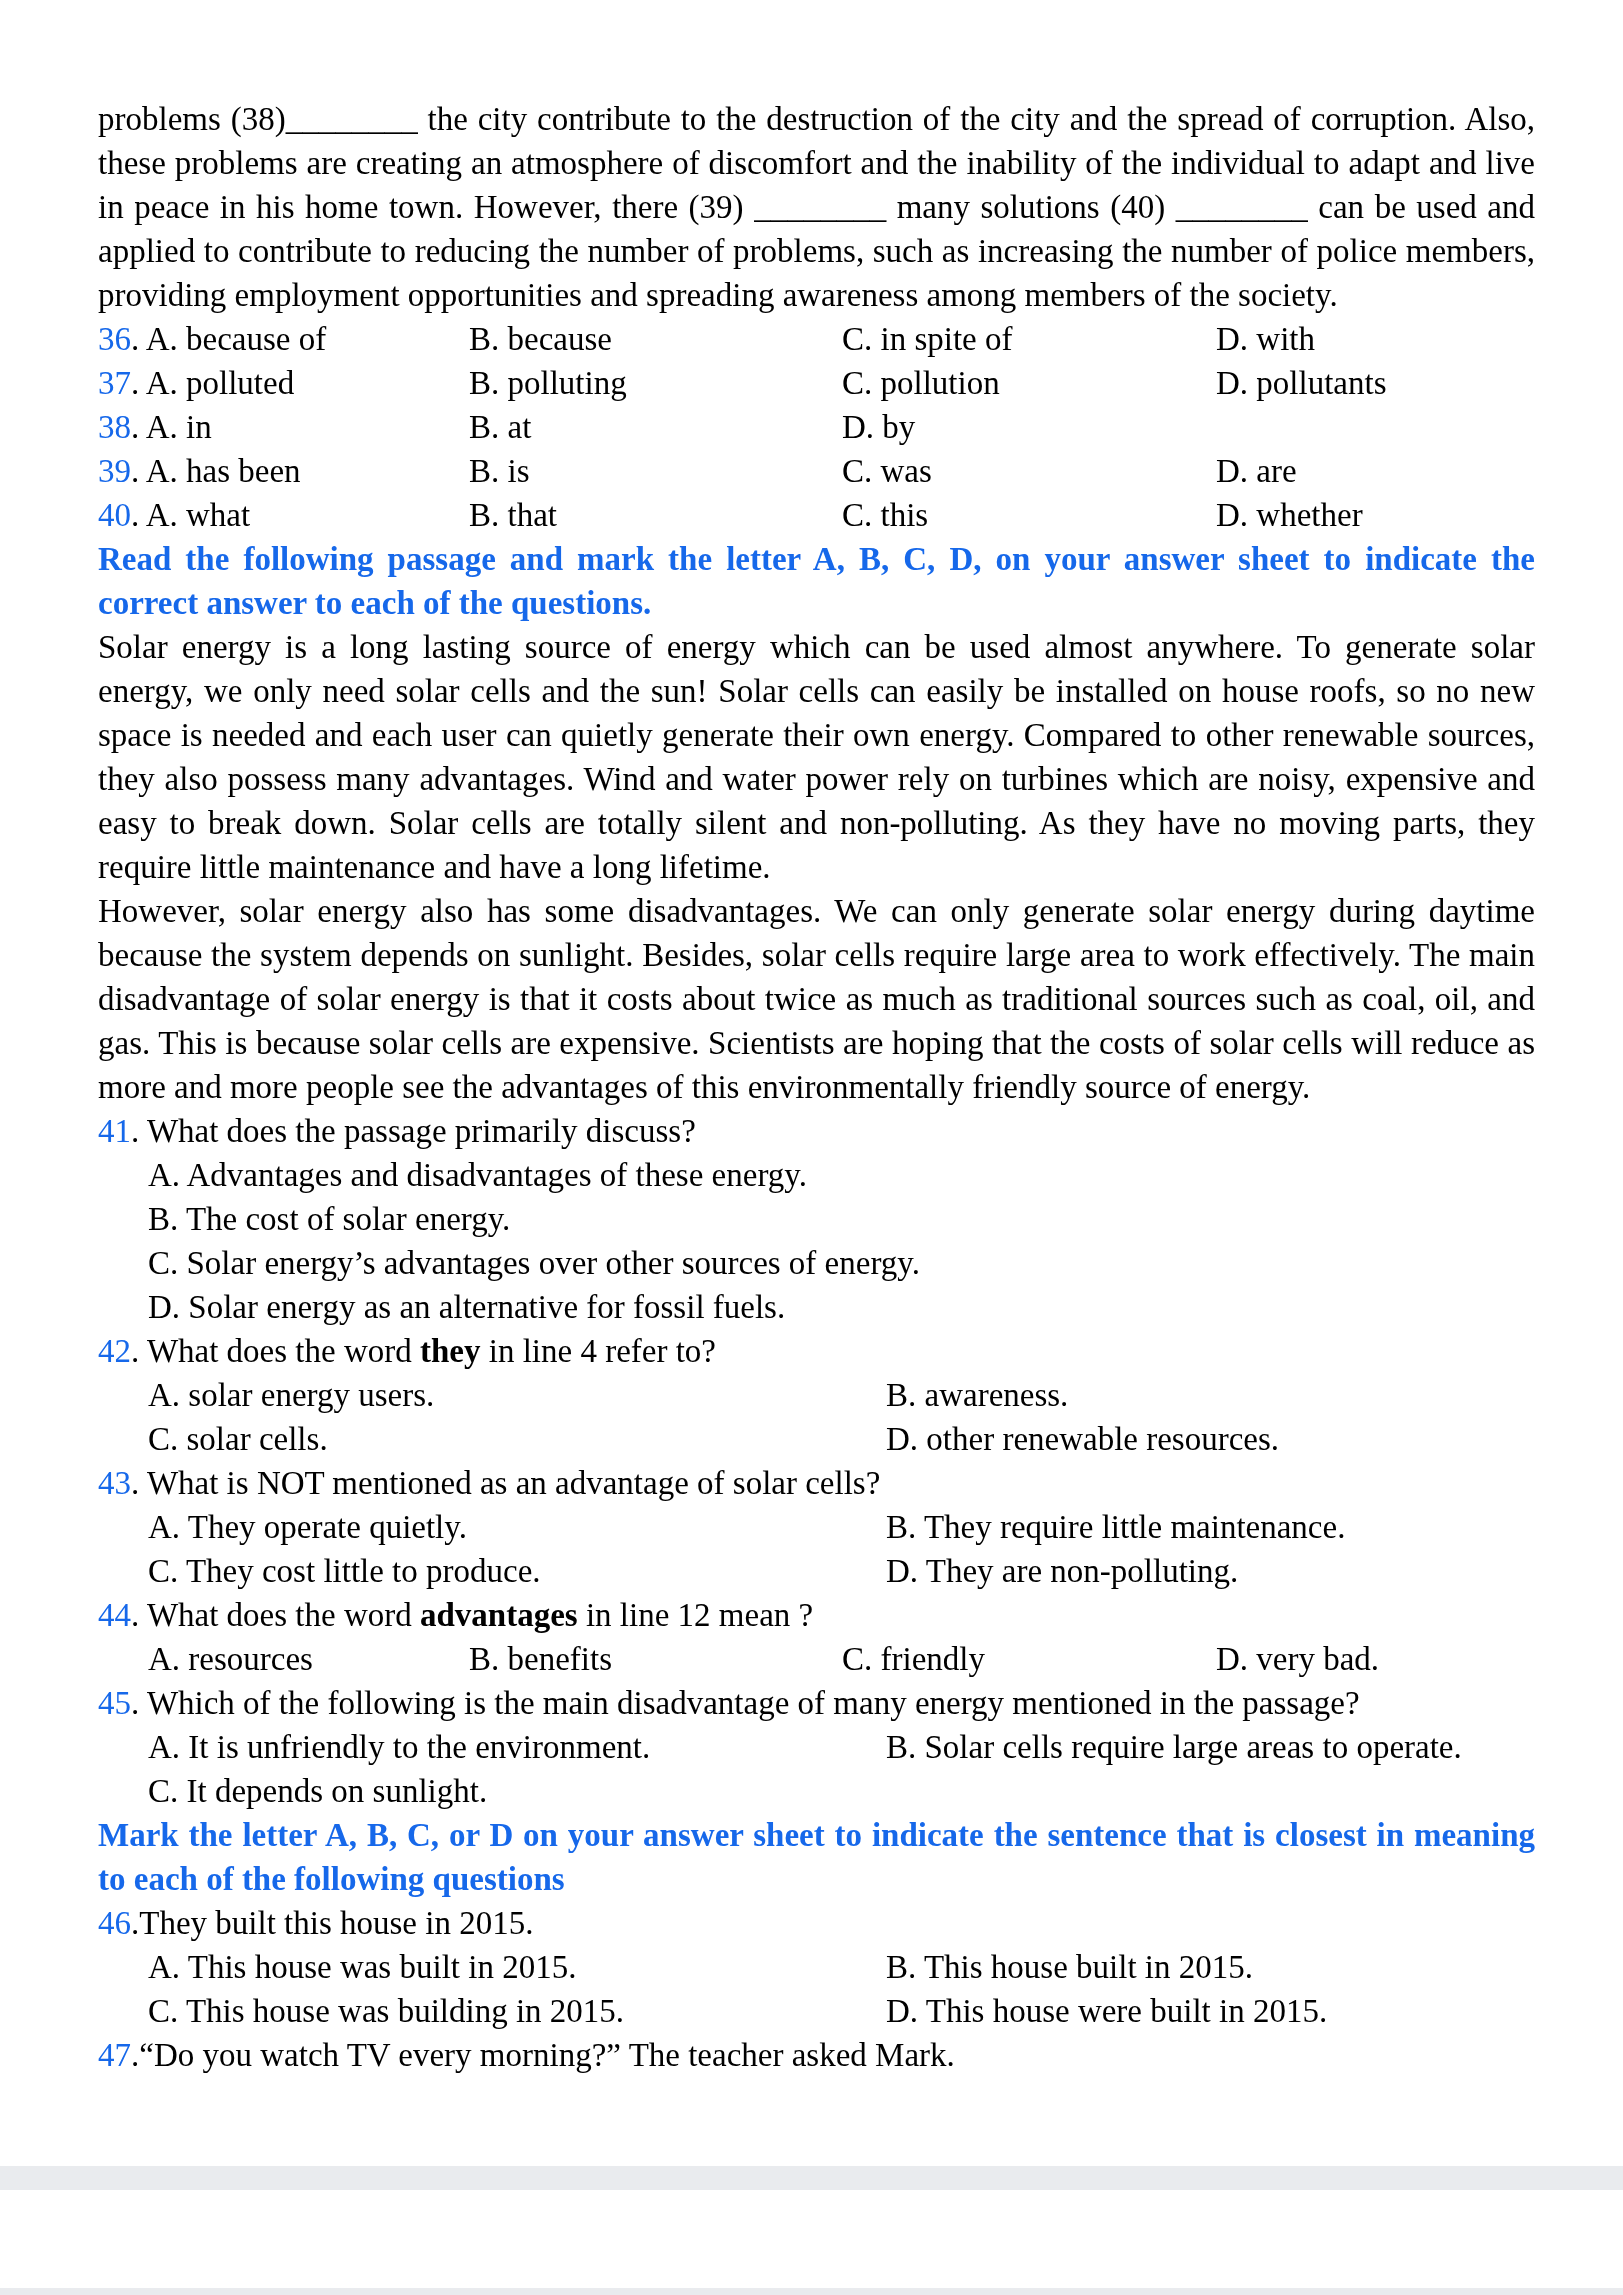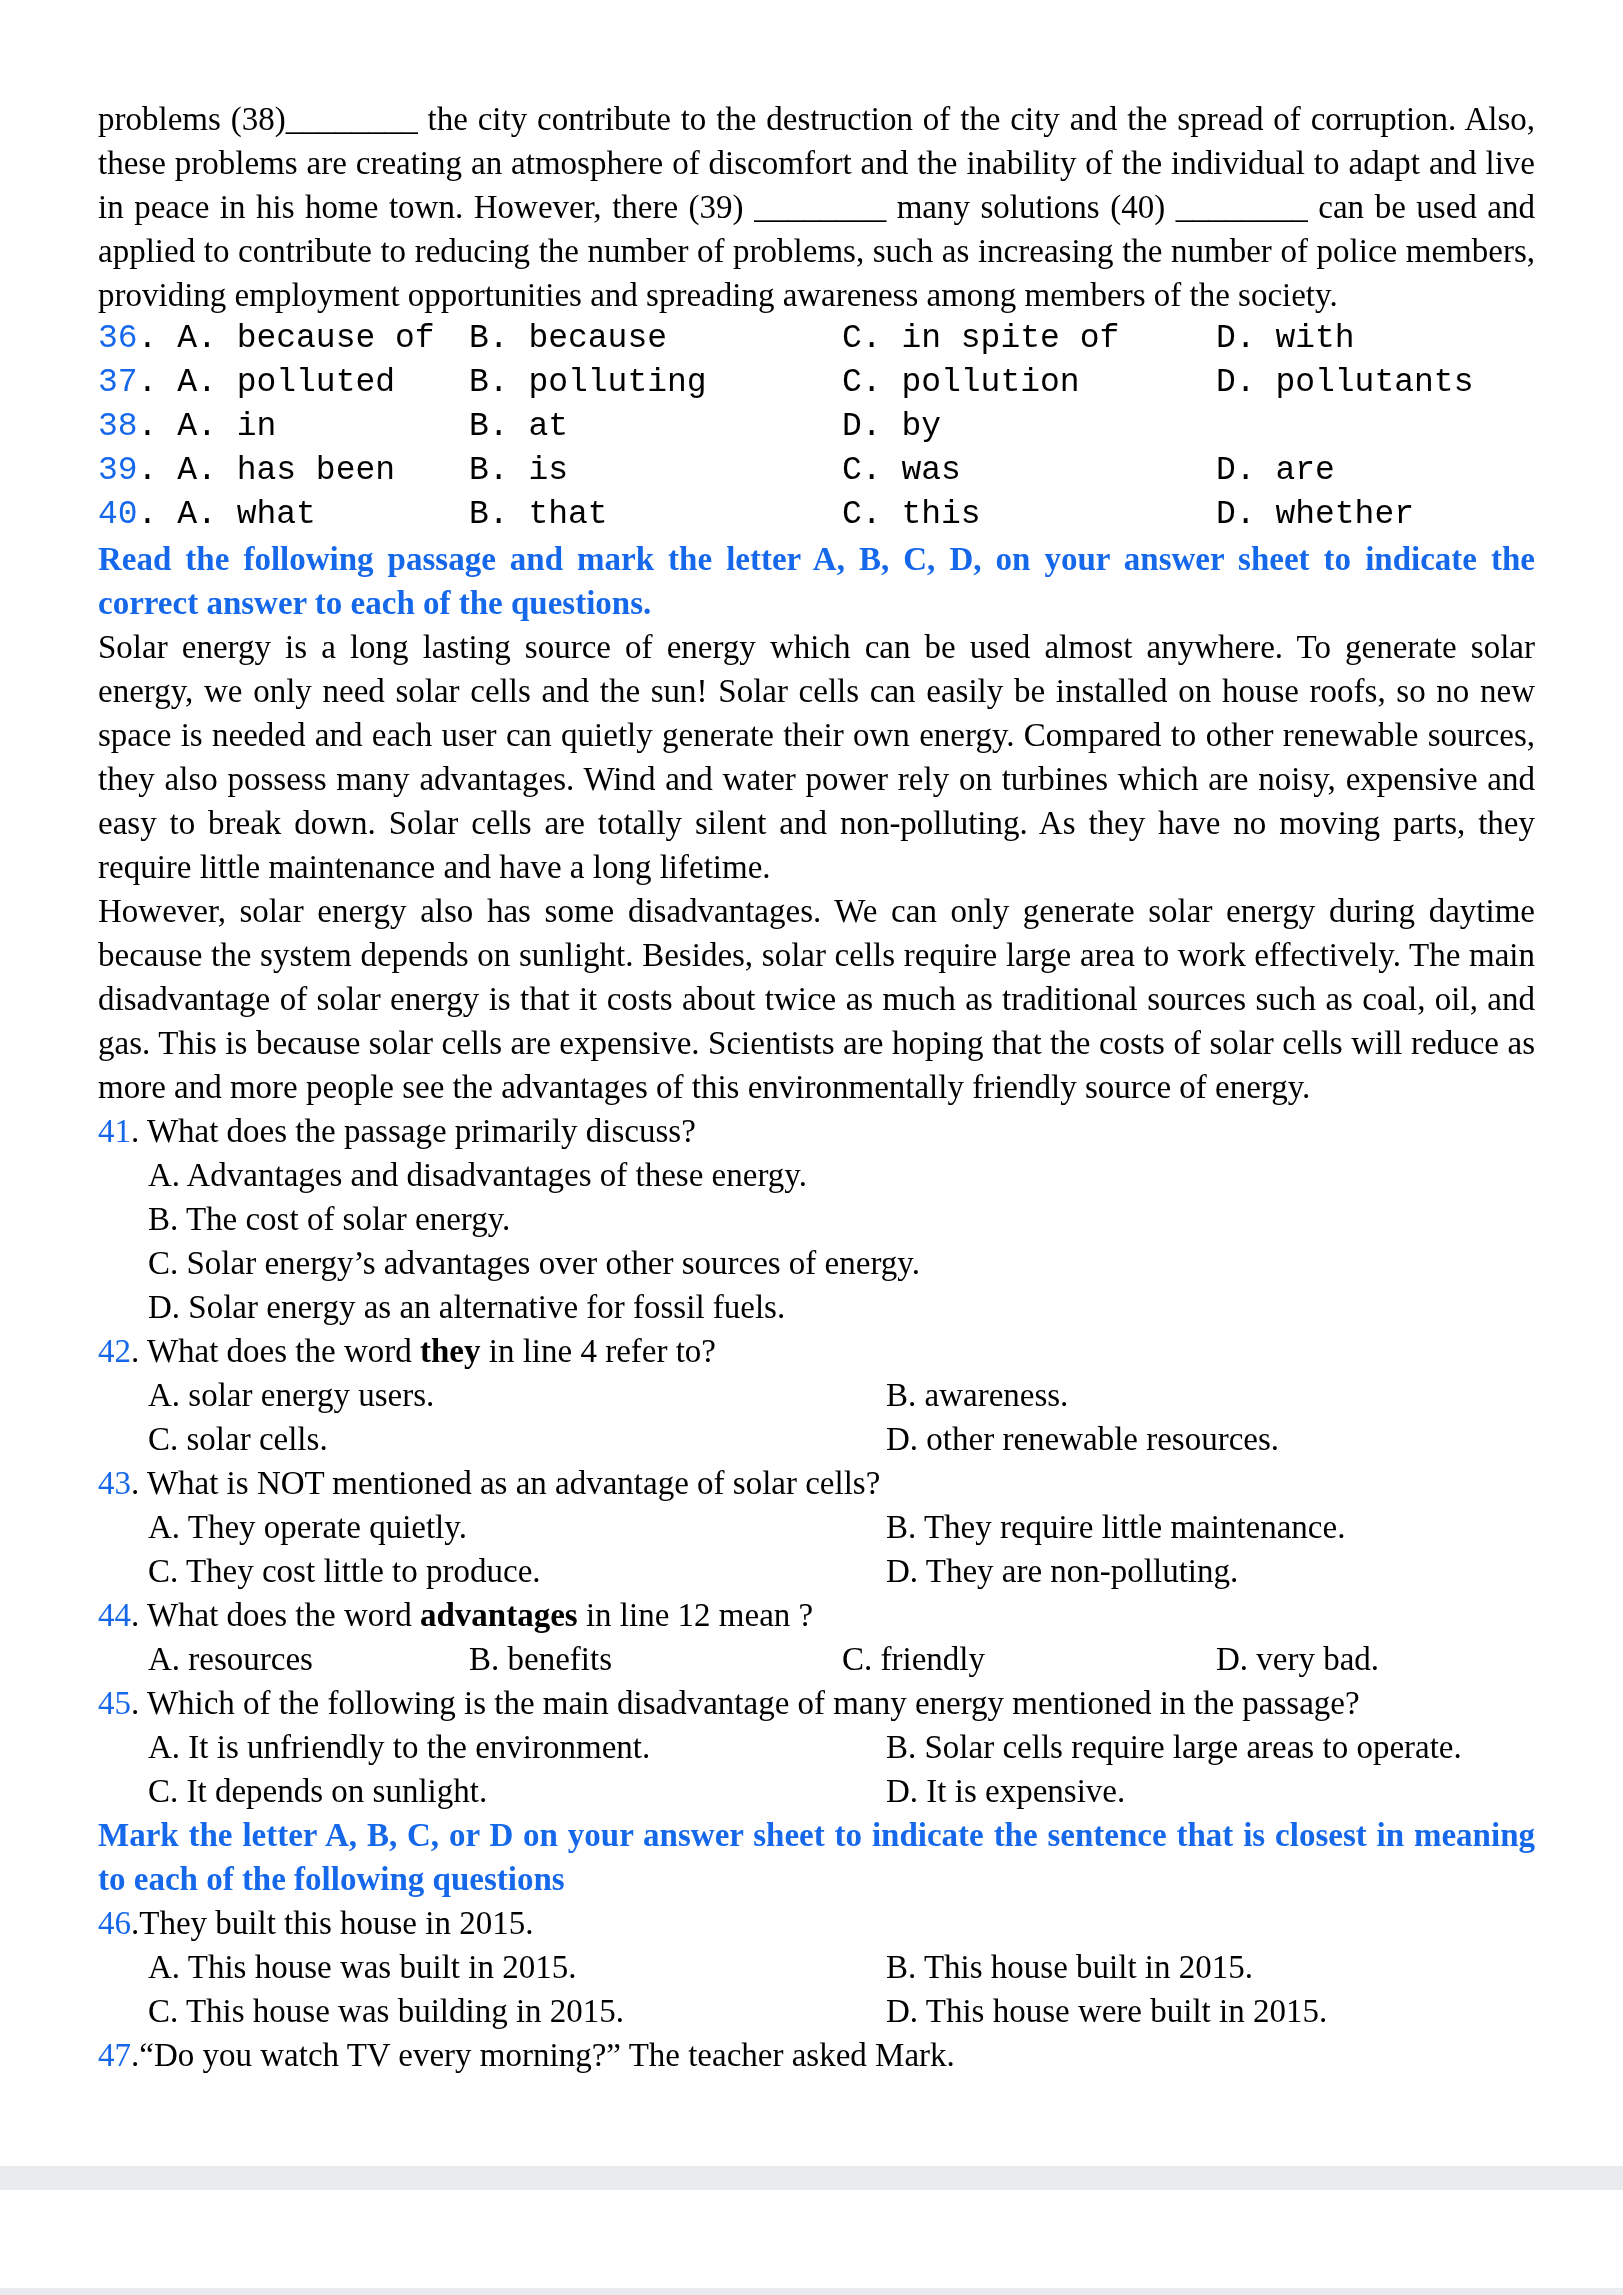--- a/index.html
+++ b/index.html
@@ -20,21 +20,21 @@
     top:97px;
     width:1437px;
   }
   .just { text-align:justify; text-justify:inter-word; }
   .heading {
     color:var(--accent,#1668ea);
     font-weight:bold;
     text-align:justify;
   }
   .qnum { color:var(--accent,#1668ea); }
-  .row4 { display:grid; grid-template-columns:371px 373px 374px 1fr;font-family:Liberation Mono, monospace; }
+  .row4 { display:grid; grid-template-columns:371px 373px 374px 1fr; }
   .optline { padding-left:50px; }
   .optrow2 { display:grid; grid-template-columns:694px 1fr; padding-left:50px;gap:44px; }
   .optrow4 { display:grid; grid-template-columns:321px 373px 374px 1fr; padding-left:50px; }
   .b { font-weight:bold; }
   .band {
     position:absolute;
     left:0;
     width:1623px;
     background:var(--band,#e9ebee);
   }
@@ -126,21 +126,20 @@
   </div>
 
   <div>
     <div><span class="qnum">45</span><span>. </span><span>Which of the following is the main disadvantage of many energy mentioned in the passage?</span></div>
     <div class="optrow2">
       <div>A. It is unfriendly to the environment.</div>
       <div>B. Solar cells require large areas to operate.</div>
     </div>
     <div class="optrow2">
       <div>C. It depends on sunlight.</div>
-      <div>D. It is expensive.</div>
     </div>
   </div>
 
   <div class="heading">Mark the letter A, B, C, or D on your answer sheet to indicate the sentence that is closest in meaning to each of the following questions</div>
 
   <div>
     <div><span class="qnum">46</span><span>.</span><span>They built this house in 2015.</span></div>
     <div class="optrow2">
       <div>A. This house was built in 2015.</div>
       <div>B. This house built in 2015.</div>

